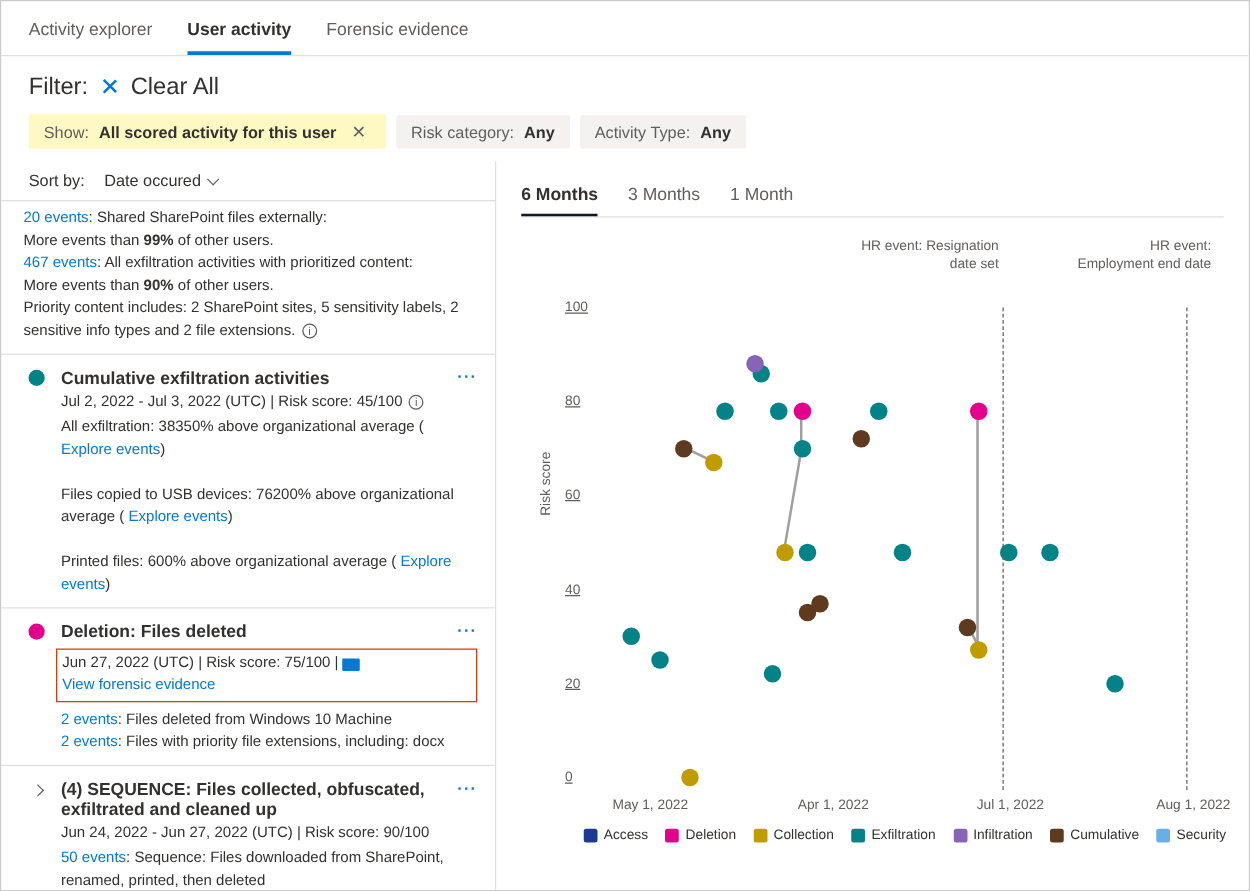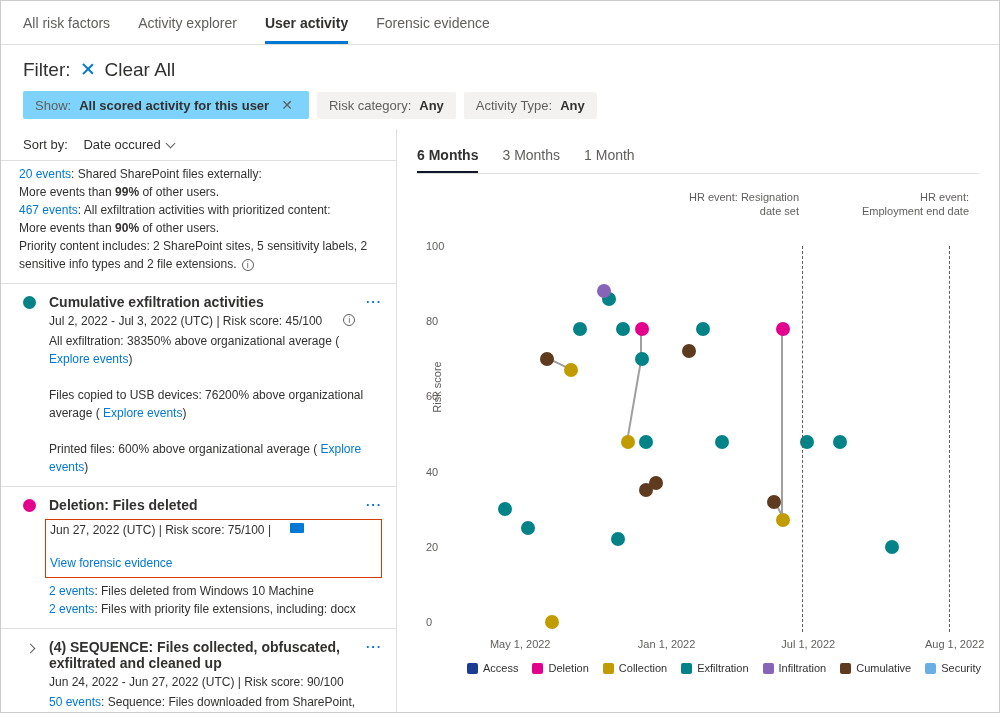--- a/index.html
+++ b/index.html
@@ -8,66 +8,65 @@
 .tab { padding: 4px 0 10px; cursor: pointer; color: #605e5c; font-size: 14px; }
 .tab.active { color: #323130; font-weight: 600; border-bottom: 3px solid #0078d4; }
 .filters { padding: 14px 22px 10px; }
 .filter-row1 { display: flex; align-items: center; gap: 10px; margin-bottom: 10px; font-size: 19px; }
 .clear-x { width: 14px; height: 14px; position: relative; cursor: pointer; color:#0078d4;}
 .clear-x::before, .clear-x::after { content:""; position:absolute; left:6px; top:-1px; width:1.5px; height:14px; background:#0078d4;}
 .clear-x::before{transform:rotate(45deg);} .clear-x::after{transform:rotate(-45deg);}
 .clear-all { color: #323130; cursor: pointer; }
 .filter-row2 { display: flex; gap: 8px; align-items: center; }
 .pill { background:#f3f2f1; padding: 6px 12px; border-radius: 2px; display:flex; align-items:center; gap:8px; font-size:13px;}
-.pill.show { background:#7dd3fc; }
+.pill.show { background:#fef9c3; }
 .pill .lbl { color:#605e5c; }
 .pill .val { font-weight:600; color:#323130;}
 .pill .x { cursor:pointer; font-size:14px; color:#605e5c; padding:0 4px;}
 .main { display:flex; height: calc(100% - 115px); }
 .left { width: 396px; border-right:1px solid #e1dfdd; display:flex; flex-direction:column; }
 .sort { padding: 8px 22px; border-bottom:1px solid #e1dfdd; color:#323130; display:flex; align-items:center; gap:6px; cursor:pointer;}
 .chev { border: solid #605e5c; border-width: 0 1px 1px 0; display:inline-block; padding:3px; transform:rotate(45deg); margin-bottom:2px;}
 .chev-right { transform: rotate(-45deg); margin-right: 6px; margin-bottom: 1px; }
 .list { flex:1; overflow-y:scroll; }
 .list::-webkit-scrollbar { width: 16px; }
 .list::-webkit-scrollbar-track { background: #f3f2f1; }
 .list::-webkit-scrollbar-thumb { background: #c8c6c4; border: 4px solid #f3f2f1; border-radius: 8px; }
 .card { border-bottom: 1px solid #e1dfdd; padding: 10px 18px 10px 48px; position: relative; }
 .card .dot { position:absolute; left:22px; top:12px; width:13px; height:13px; border-radius:50%; }
 .card h4 { font-size: 14px; font-weight:600; margin-bottom:4px; }
-.card .meta { font-size:12px; color:#323130; margin-bottom:4px; display:flex; align-items:flex-start; flex-wrap:wrap; gap:19px;}
+.card .meta { font-size:12px; color:#323130; margin-bottom:4px; display:flex; align-items:flex-end; flex-wrap:wrap; gap:3px;}
 .card .desc { font-size:12px; color:#323130; line-height:1.5; }
 .card .link { color:#0078d4; cursor:pointer; }
 .card .more { position:absolute; right:14px; top:10px; color:#0078d4; letter-spacing:1px; cursor:pointer; font-weight:bold;}
 .info-icon { display:inline-block; width:12px; height:12px; border:1px solid #605e5c; border-radius:50%; font-size:9px; line-height:11px; text-align:center; color:#605e5c; margin-left:2px;}
 .red-box { border: 1.5px solid #d83b01; padding: 3px 4px; margin: 2px -4px 4px; display:inline-block; }
 .fe-icon { display:inline-block; width:14px; height:10px; background:#0078d4; border-radius:1px; vertical-align:middle; margin-right:2px; position:relative;}
 .right { flex:1; padding: 12px 0 0 20px; position:relative; }
 .range-tabs { display:flex; gap: 24px; border-bottom:1px solid #e1dfdd; margin-right:20px;}
 .range-tab { padding: 6px 0 8px; font-size: 14px; color:#605e5c; cursor:pointer; }
 .range-tab.active { color:#323130; font-weight:600; border-bottom: 2px solid #0f172a; }
 .chart-area { position:relative; height: 470px; margin-top: 12px; }
 .ylabel { position:absolute; left:-6px; top:50%; transform: rotate(-90deg) translateX(40px); font-size:11px; color:#605e5c;}
-.ytick { position:absolute; left: 9px; font-size:11px; color:#605e5c; transform: translateY(-50%); }
+.ytick { position:absolute; left: 35px; font-size:11px; color:#605e5c; transform: translateY(-50%); text-decoration: underline; }
 .xtick { position:absolute; bottom: 6px; font-size:11px; color:#605e5c; transform: translateX(-50%); white-space:nowrap;padding-left:12px;}
 .plot { position:absolute; left: 50px; right: 20px; top: 10px; bottom: 24px; }
 .pt { position:absolute; width:14px; height:14px; border-radius:50%; transform:translate(-50%,-50%); }
 .vline { position:absolute; top:0; bottom:24px; border-left: 1.5px dashed #605e5c; }
 .vlabel { position:absolute; font-size:11px; color:#605e5c; text-align:right; line-height:1.3; }
 .conn { position:absolute; background:#a19f9d; width:1.5px; transform-origin: top left; }
 .legend { display:flex; gap:14px; padding: 6px 0 0 50px; flex-wrap:wrap; }
 .legend span { display:flex; align-items:center; gap:5px; font-size:11px; color:#323130;text-align:center;}
 .sw { width:11px; height:11px; border-radius:2px; }
 .top-snippet .desc { padding-left: 0; }
 </style>
 </head>
 <body>
 
 <div class="tabs">
-  <div class="tab">All risk factors</div>
   <div class="tab">Activity explorer</div>
   <div class="tab active">User activity</div>
   <div class="tab">Forensic evidence</div>
 </div>
 
 <div class="filters">
   <div class="filter-row1">
     <span>Filter:</span>
     <span class="clear-x"></span>
     <span class="clear-all">Clear All</span>
@@ -203,21 +202,21 @@
       <div class="vlabel" style="right:30px; top:4px; width:110px;">HR event:
 Employment end
 date</div>
     <div class="ytick" style="top: 436px;">0</div>
         <div class="ytick" style="top: 360.8px;">20</div>
         <div class="ytick" style="top: 285.6px;">40</div>
         <div class="ytick" style="top: 210.4px;">60</div>
         <div class="ytick" style="top: 135.2px;">80</div>
         <div class="ytick" style="top: 60px;">100</div>
         <div class="xtick" style="left: 97.2222px;">May 1, 2022</div>
-        <div class="xtick" style="left: 243.611px;">Jan 1, 2022</div>
+        <div class="xtick" style="left: 243.611px;">Apr 1, 2022</div>
         <div class="xtick" style="left: 385.278px;">Jul 1, 2022</div>
         <div class="xtick" style="left: 531.667px;">Aug 1, 2022</div>
         <div class="vline" style="left: 385.278px; top: 60px;"></div>
         <div class="vline" style="left: 531.667px; top: 60px;"></div>
       </div>
 
     <div class="legend">
       <span>
           <i class="sw" style="background:#1b3a93;"></i>
           <span>Access</span>

